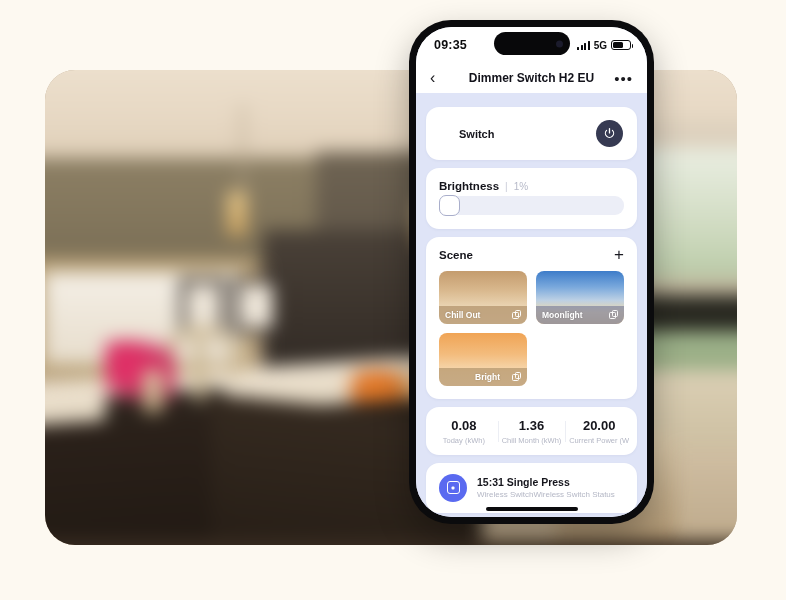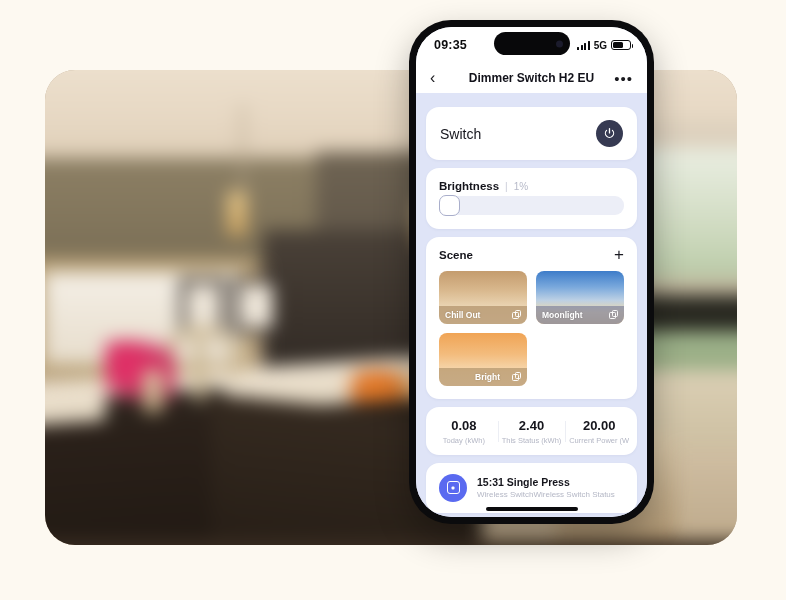--- a/index.html
+++ b/index.html
@@ -341,23 +341,24 @@
   }
 
   
   .switch-card {
     display: flex;
     align-items: center;
     justify-content: space-between;
     padding: 13px 14px;
   }
   .switch-label {
-    font-size: 14px;
-    font-weight: normal;
+    font-size: 11px;
+    font-weight: bold;
     color: #15151c;
+    margin-left: 19px;
   }
   .power-btn {
     width: 27px;
     height: 27px;
     border-radius: 50%;
     background: #363a52;
     display: flex;
     align-items: center;
     justify-content: center;
     cursor: pointer;
@@ -703,22 +704,22 @@
           </div>
         </div>
       </div>
 
       <div class="card stats-card">
         <div class="stat">
           <div class="stat-value">0.08</div>
           <div class="stat-label">Today (kWh)</div>
         </div>
         <div class="stat">
-          <div class="stat-value">2.40</div>
-          <div class="stat-label">This Status (kWh)</div>
+          <div class="stat-value">1.36</div>
+          <div class="stat-label">Chill Month (kWh)</div>
         </div>
         <div class="stat">
           <div class="stat-value">20.00</div>
           <div class="stat-label">Current Power (W</div>
         </div>
       </div>
 
       <div class="card log-card">
         <div class="log-icon">
           <div class="log-icon-inner"></div>

